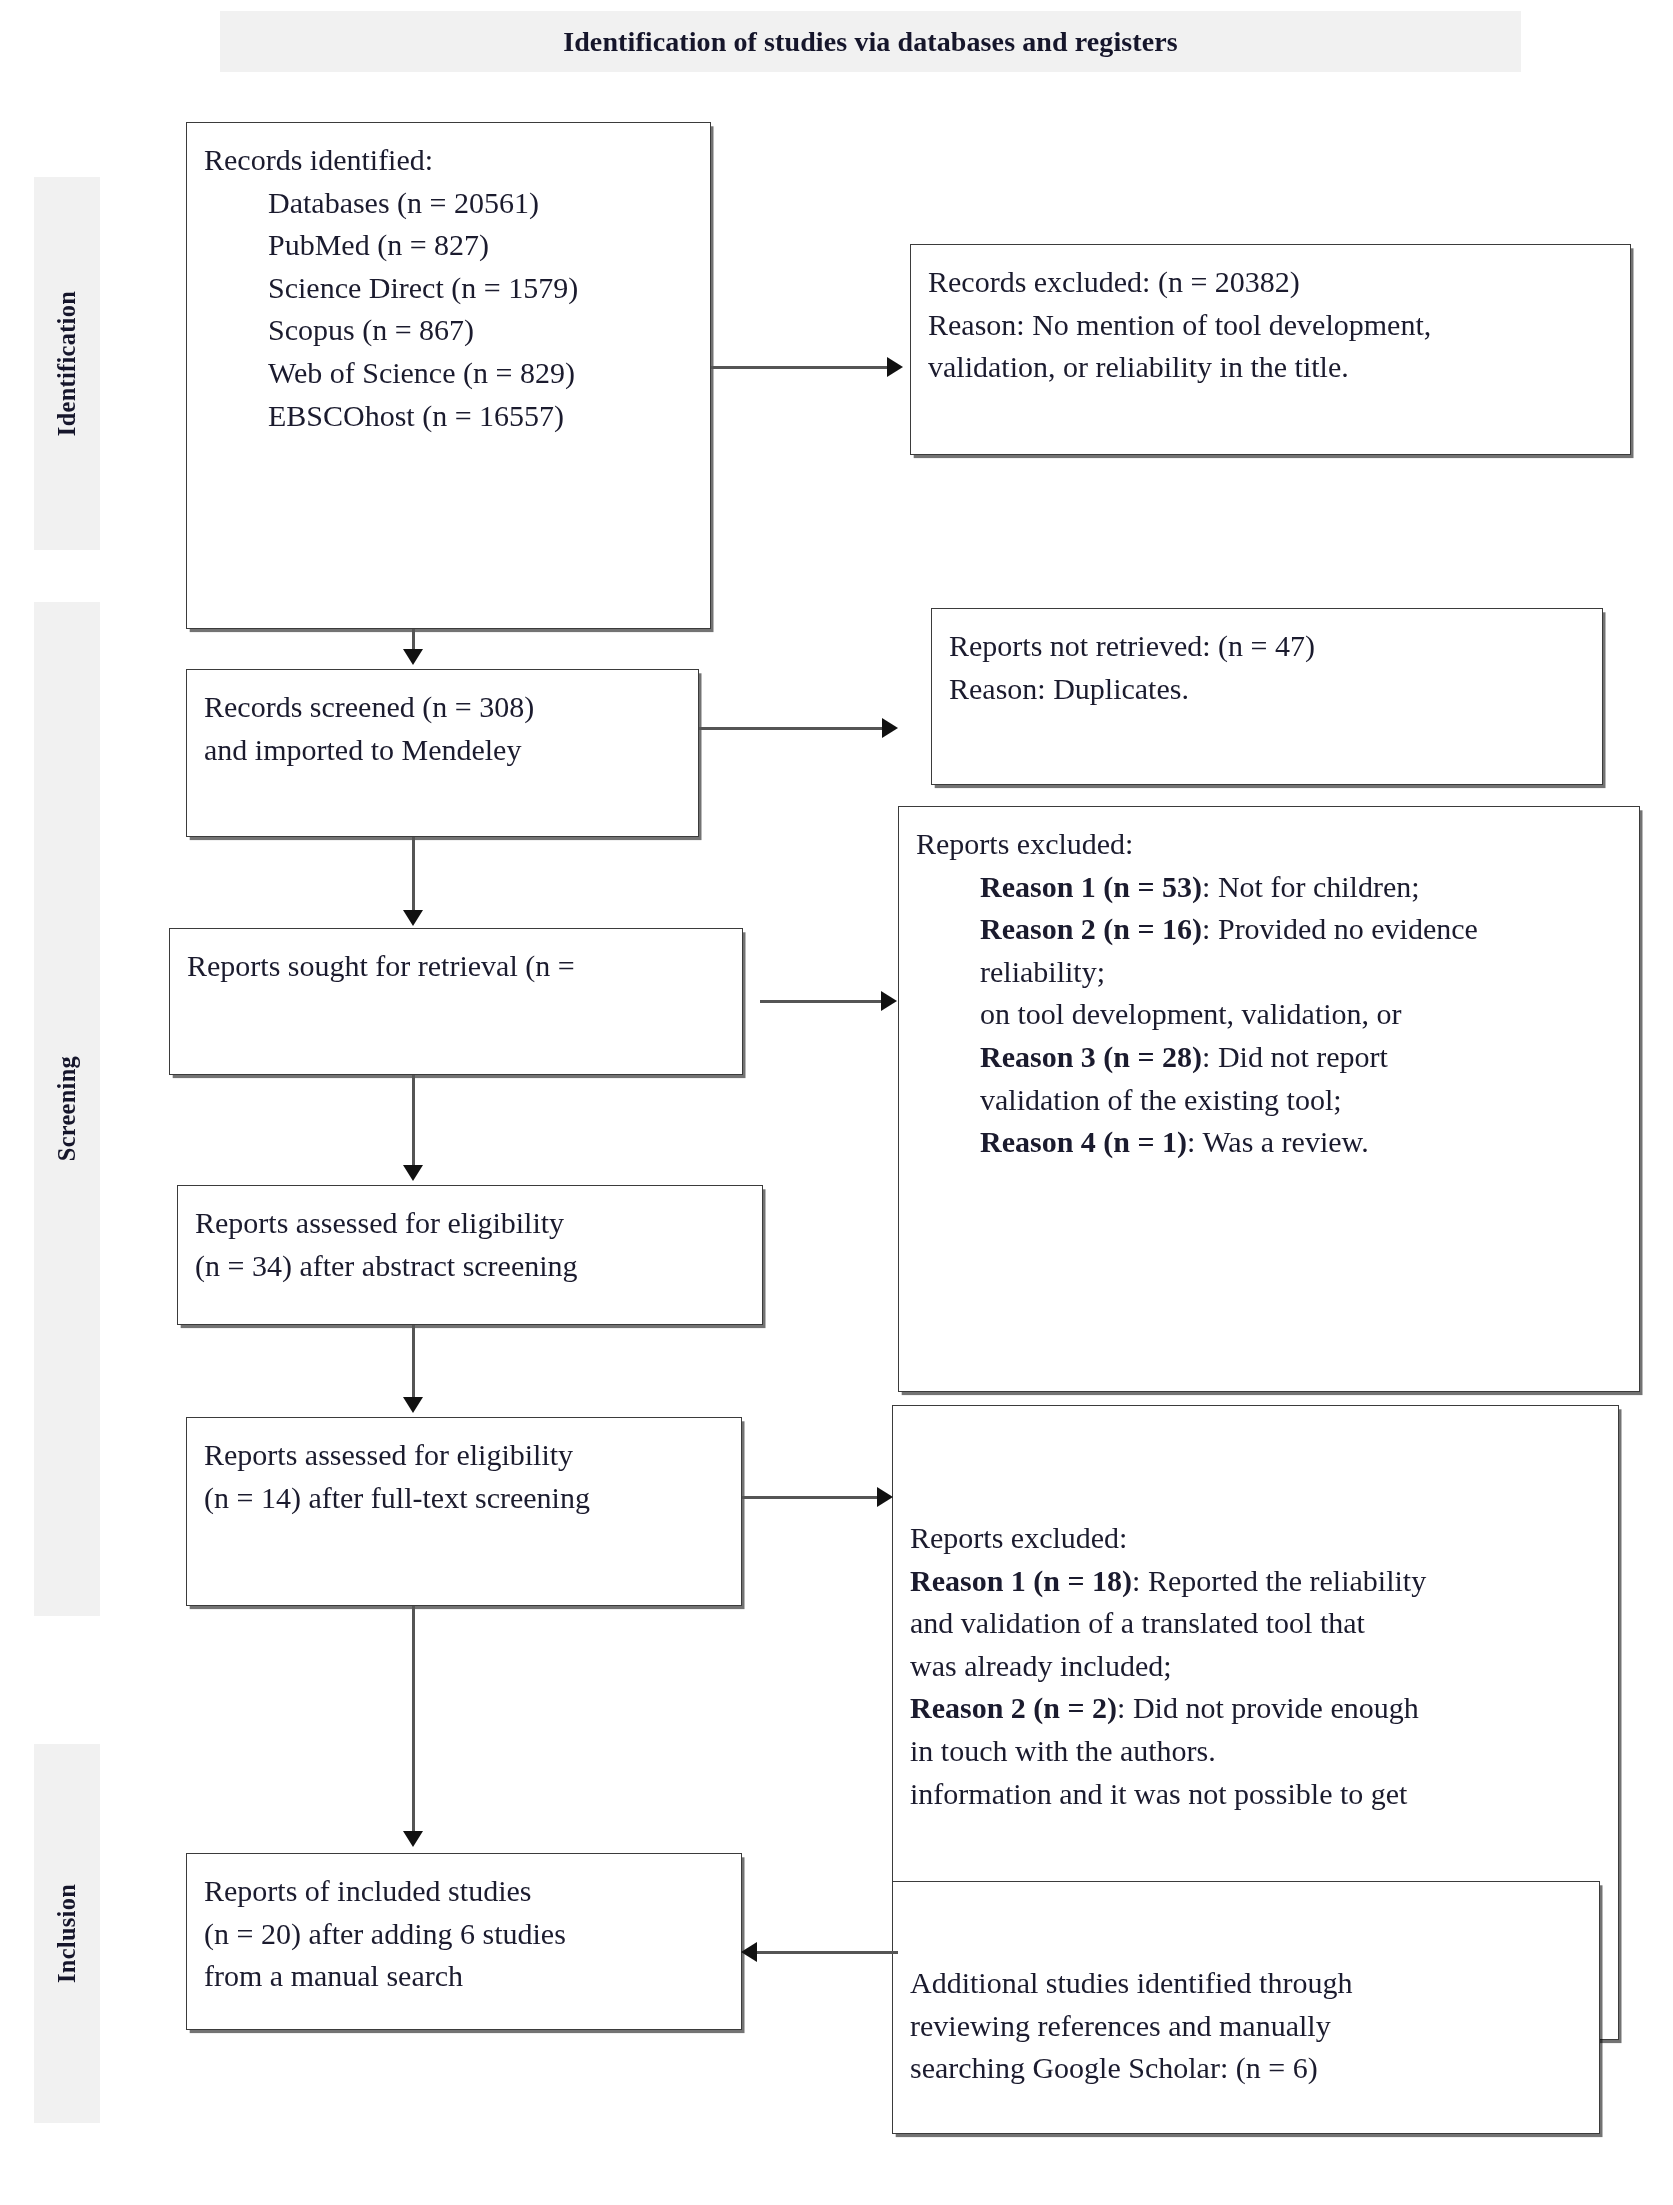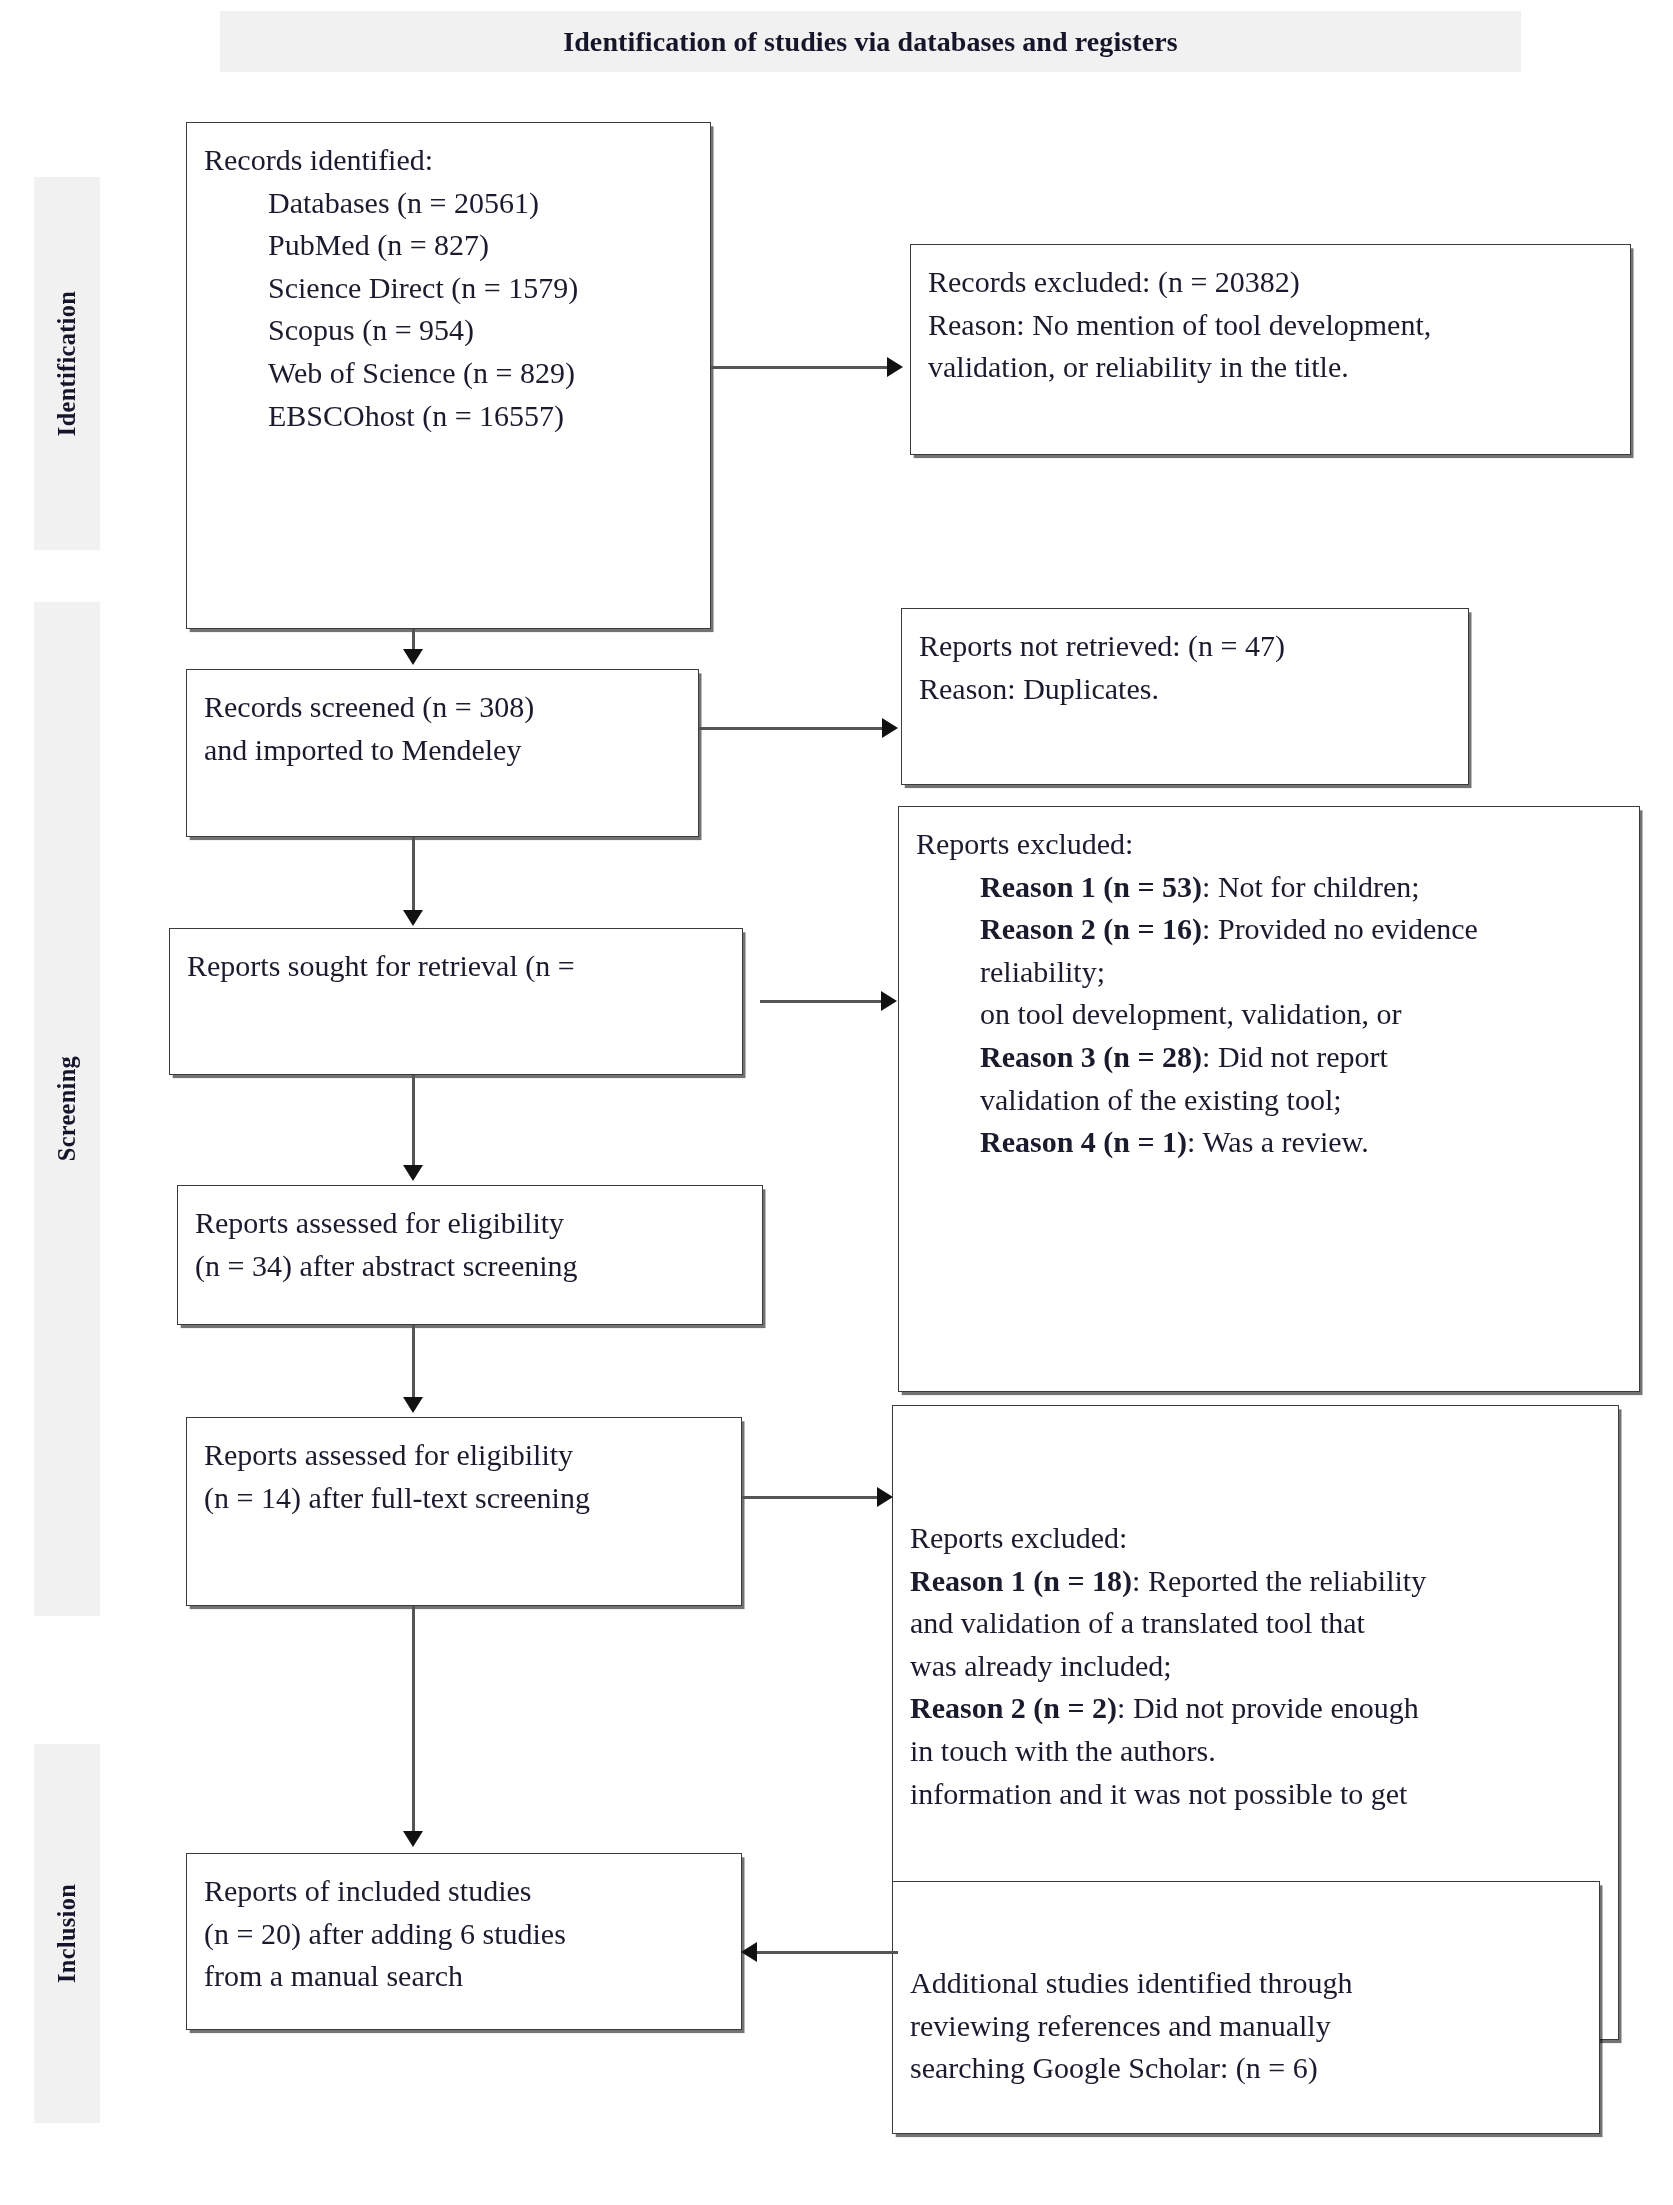--- a/index.html
+++ b/index.html
@@ -44,21 +44,21 @@
     font-size:30px;line-height:1.42;
   }
   .box p{margin:0;}
   .box .indent{padding-left:64px;}
   .bold{font-weight:bold;}
 
   
   #box-records-identified{left:186px;top:122px;width:525px;height:507px;}
   #box-records-excluded{left:910px;top:244px;width:721px;height:211px;}
   #box-records-screened{left:186px;top:669px;width:513px;height:168px;}
-  #box-not-retrieved{left:901px;top:608px;width:568px;height:177px;}
+  #box-not-retrieved{left:931px;top:608px;width:672px;height:177px;}
   #box-reports-excluded-1{left:898px;top:806px;width:742px;height:586px;}
   #box-reports-sought{left:169px;top:928px;width:574px;height:147px;}
   #box-assessed-abstract{left:177px;top:1185px;width:586px;height:140px;}
   #box-assessed-fulltext{left:186px;top:1417px;width:556px;height:189px;}
   #box-reports-excluded-2{left:892px;top:1405px;width:727px;height:635px;}
   #box-included{left:186px;top:1853px;width:556px;height:177px;}
   #box-additional{left:892px;top:1881px;width:708px;height:253px;}
 
   
   .vline{position:absolute;background:#555;width:3.1px;}
@@ -96,21 +96,21 @@
   </div>
   <div class="rail" id="rail-inclusion">
     <span class="rail-text">Inclusion</span>
   </div>
 
   <div class="box" id="box-records-identified">
     <p>Records identified:</p>
     <p class="indent">Databases (n = 20561)</p>
     <p class="indent">PubMed (n = 827)</p>
     <p class="indent">Science Direct (n = 1579)</p>
-    <p class="indent">Scopus (n = 954)</p>
+    <p class="indent">Scopus (n = 867)</p>
     <p class="indent">Web of Science (n = 829)</p>
     <p class="indent">EBSCOhost (n = 16557)</p>
   </div>
 
   <div class="box" id="box-records-excluded">
     <p>Records excluded: (n = 20382)</p>
     <p>Reason: No mention of tool development,</p>
     <p>validation, or reliability in the title.</p>
   </div>
 

